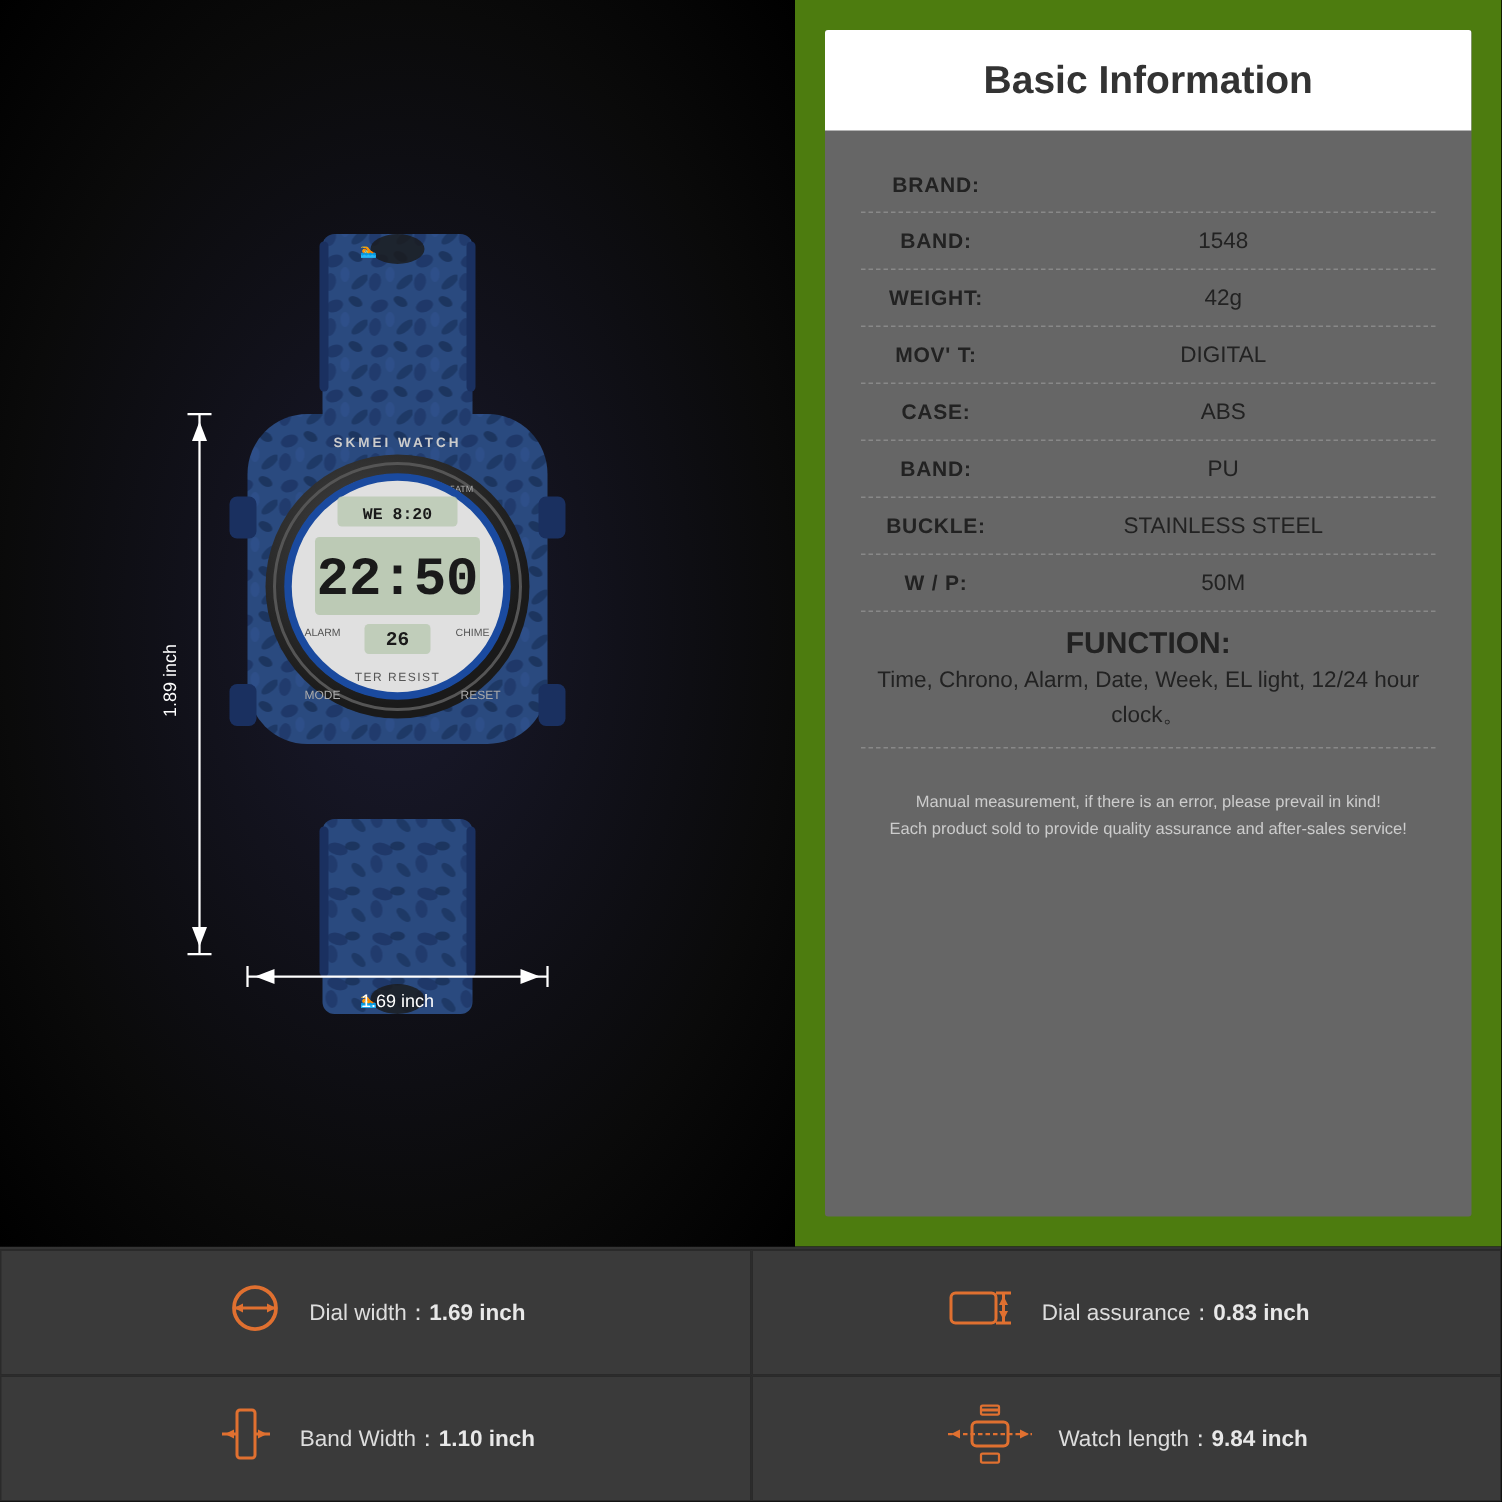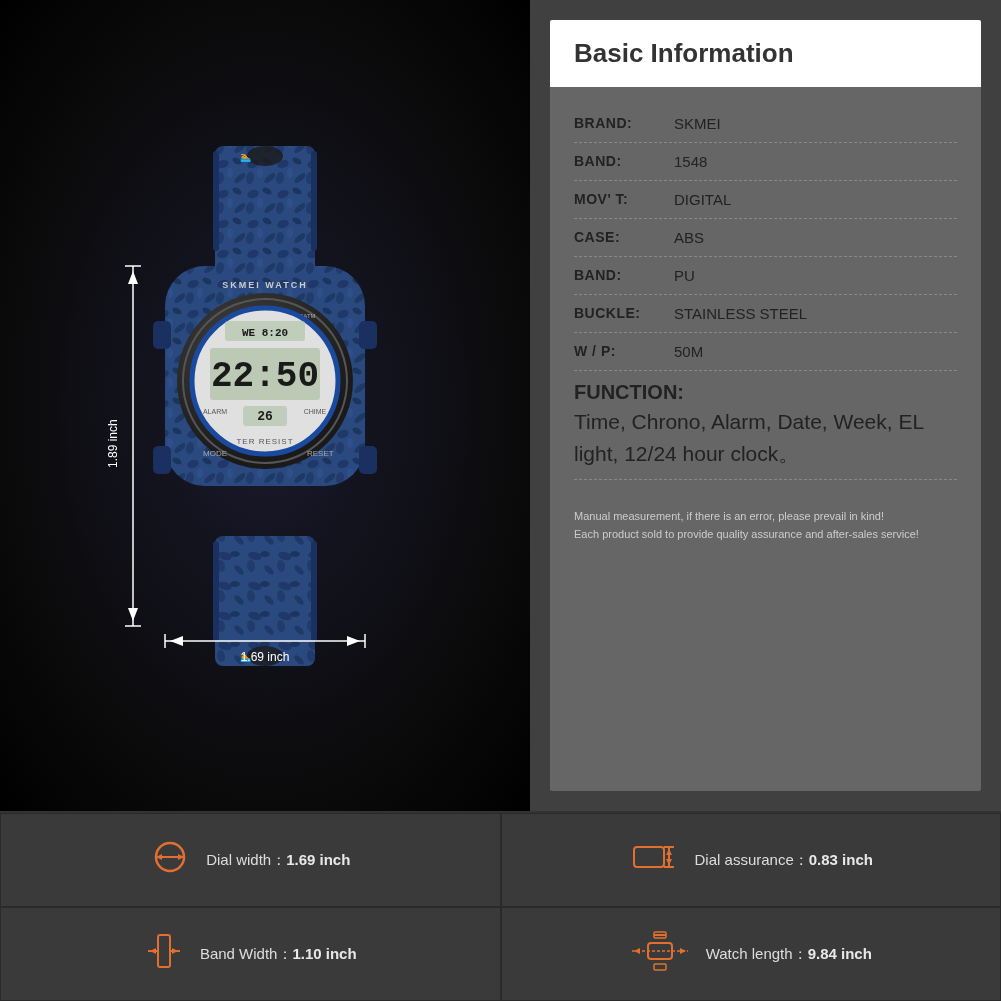--- a/index.html
+++ b/index.html
@@ -31,24 +31,25 @@
       background: radial-gradient(ellipse at center, #1a1a2e 0%, #0a0a0a 70%, #000 100%);
       position: relative;
       display: flex;
       align-items: center;
       justify-content: center;
     }
 
     
     .right-panel {
       flex: 1;
-      background: #404040;
+      background: #4d7c0f;
       padding: 0;
       display: flex;
       flex-direction: column;
+      text-align: center;
     }
 
     .info-card {
       background: #666;
       margin: 20px;
       flex: 1;
       border-radius: 2px;
       overflow: hidden;
     }
 
@@ -101,36 +102,36 @@
     }
 
     .info-function-label {
       font-weight: bold;
       color: #222;
       font-size: 20px;
     }
 
     .info-function-value {
       color: #222;
-      font-size: 21px;
+      font-size: 15px;
       line-height: 1.5;
       margin-top: 2px;
     }
 
     .disclaimer {
       color: #ccc;
       font-size: 11px;
       padding: 16px 24px 12px;
       line-height: 1.6;
       margin-top: 4px;
     }
 
     
     .bottom-section {
-      height: 190px;
+      height: 170px;
       display: grid;
       grid-template-columns: 1fr 1fr;
       grid-template-rows: 1fr 1fr;
       border-top: 2px solid #333;
     }
 
     .spec-cell {
       background: #3a3a3a;
       border: 1px solid #2a2a2a;
       display: flex;
@@ -271,25 +272,28 @@
       <div class="info-card">
 
         <div class="info-header">
           <div class="info-title">Basic Information</div>
         </div>
 
         <div class="info-rows">
 
         <div class="info-row">
               <span class="info-label">BRAND:</span>
-              <span class="info-value">SKMEI</span>
             </div>
             <div class="info-row">
               <span class="info-label">BAND:</span>
               <span class="info-value">1548</span>
+            </div>
+            <div class="info-row">
+              <span class="info-label">WEIGHT:</span>
+              <span class="info-value">42g</span>
             </div>
             <div class="info-row">
               <span class="info-label">MOV' T:</span>
               <span class="info-value">DIGITAL</span>
             </div>
             <div class="info-row">
               <span class="info-label">CASE:</span>
               <span class="info-value">ABS</span>
             </div>
             <div class="info-row">

